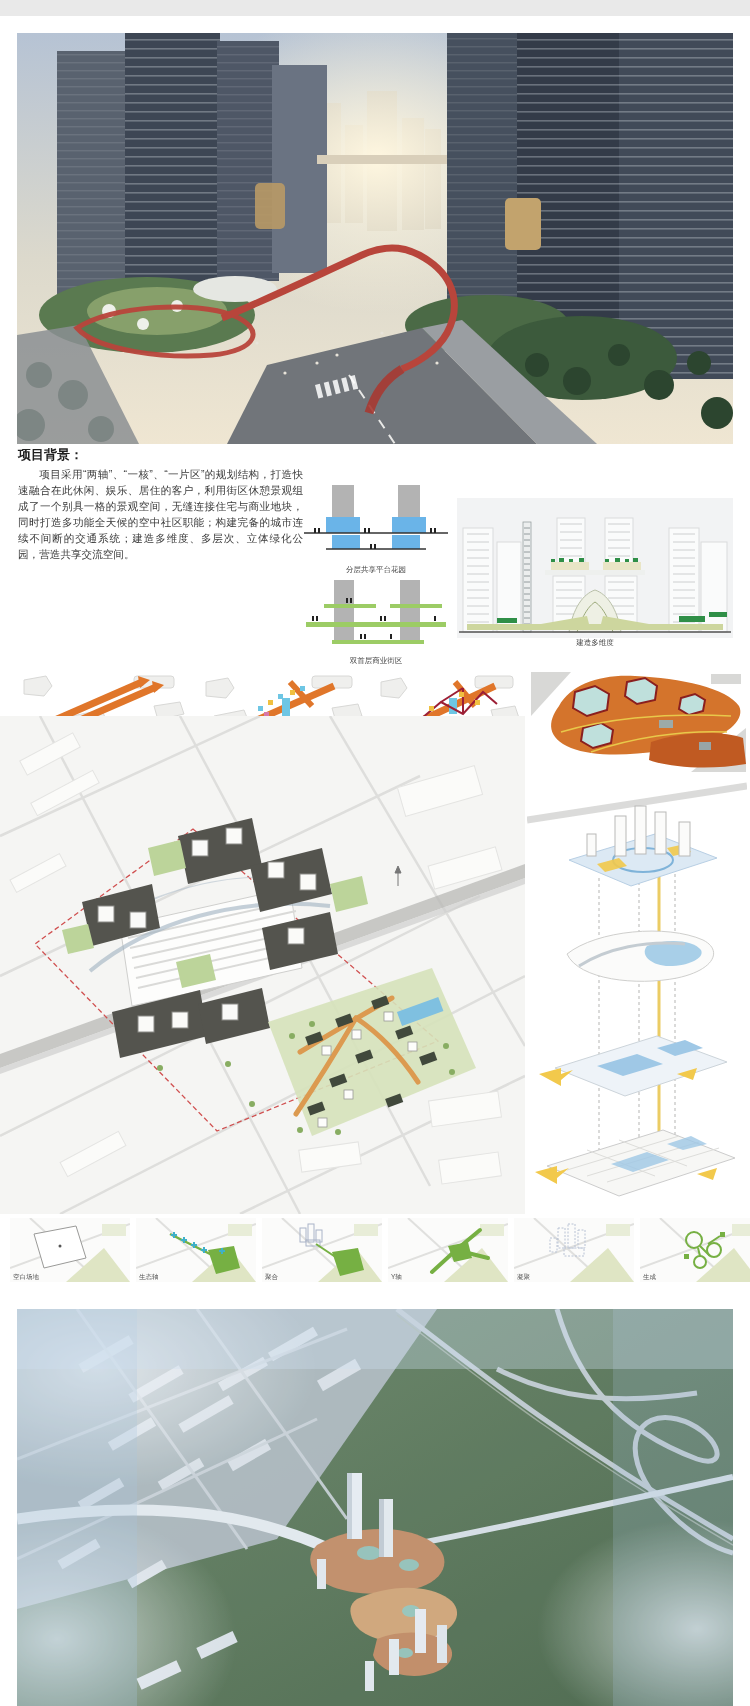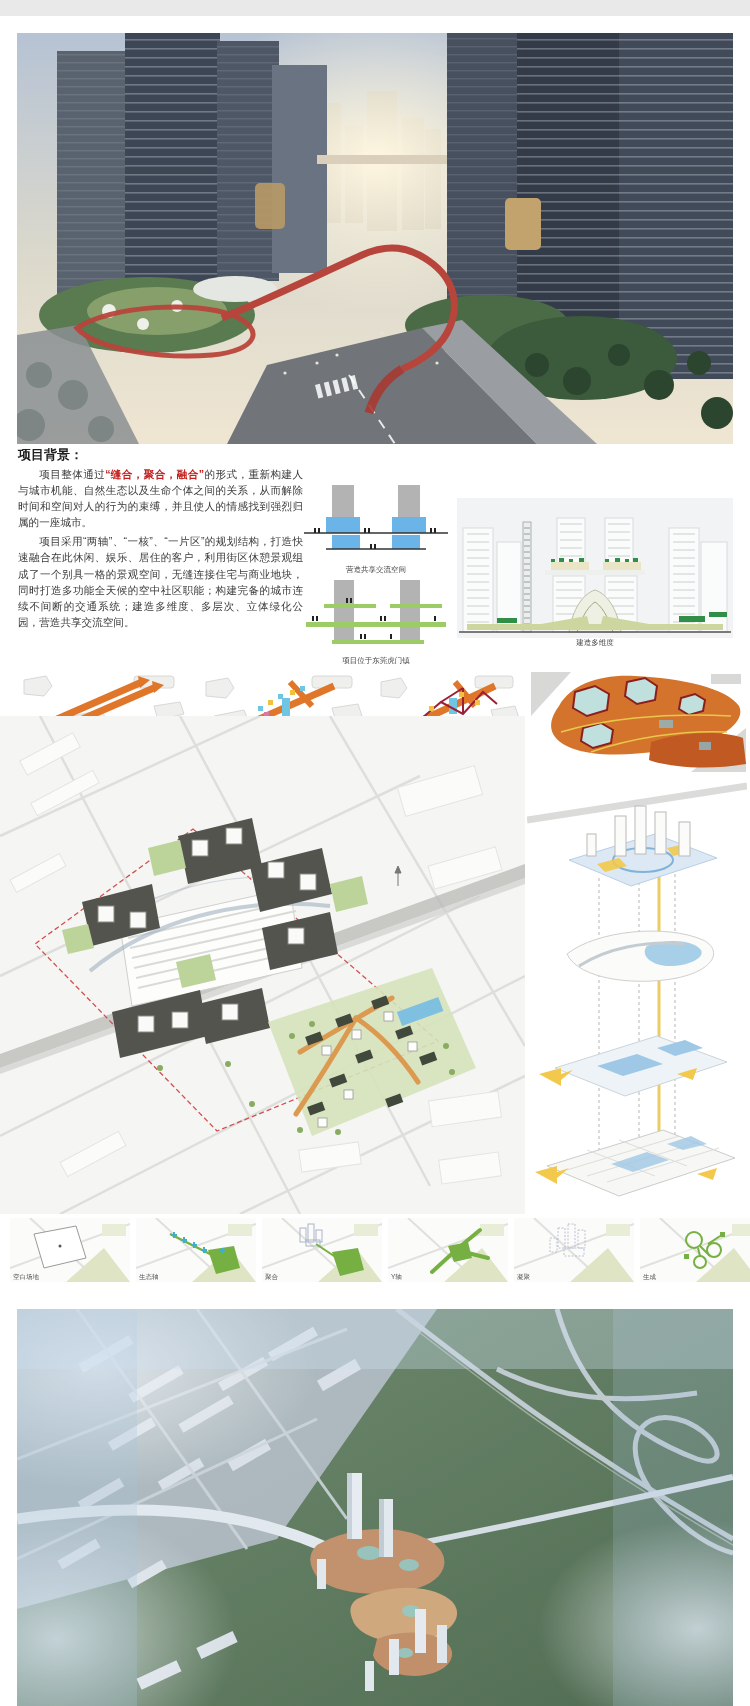--- a/index.html
+++ b/index.html
@@ -115,21 +115,20 @@
           <circle cx="268" cy="340" r="1.6"></circle>
         <circle cx="240" cy="310" r="1.6"></circle>
           <circle cx="365" cy="300" r="1.6"></circle>
           <circle cx="420" cy="330" r="1.6"></circle>
       </g>
     </svg>
   </figure>
 
   <div class="abs textcol">
     <h3>项目背景：</h3>
-    <p><span>项目整体通过</span><span class="hl">“缝合，聚合，融合”</span><span>的形式，重新构建人与城市机能、自然生态以及生命个体之间的关系，从而解除时间和空间对人的行为的束缚，并且使人的情感找到强烈归属的一座城市。</span></p>
     <p>项目采用“两轴”、“一核”、“一片区”的规划结构，打造快速融合在此休闲、娱乐、居住的客户，利用街区休憩景观组成了一个别具一格的景观空间，无缝连接住宅与商业地块，同时打造多功能全天候的空中社区职能；构建完备的城市连续不间断的交通系统；建造多维度、多层次、立体绿化公园，营造共享交流空间。</p>
   </div>
 
   <figure class="abs" style="left:302px;top:465px;width:148px;height:96px;">
     <svg viewBox="0 0 148 84" width="148" height="84">
       <rect x="30" y="4" width="22" height="48" fill="#b3b3b3"></rect>
       <rect x="96" y="4" width="22" height="48" fill="#b3b3b3"></rect>
       <rect x="24" y="36" width="34" height="16" fill="#6ab4e8"></rect>
       <rect x="90" y="36" width="34" height="16" fill="#6ab4e8"></rect>
       <line x1="2" y1="52" x2="146" y2="52" stroke="#333" stroke-width="1.6"></line>
@@ -140,21 +139,21 @@
         <rect x="12" y="47" width="2" height="5"></rect>
           <rect x="16" y="47" width="2" height="5"></rect>
         <rect x="62" y="47" width="2" height="5"></rect>
           <rect x="66" y="47" width="2" height="5"></rect>
         <rect x="128" y="47" width="2" height="5"></rect>
           <rect x="132" y="47" width="2" height="5"></rect>
         <rect x="68" y="63" width="2" height="5"></rect>
           <rect x="72" y="63" width="2" height="5"></rect>
       </g>
     </svg>
-    <figcaption class="cap">营造共享交流空间</figcaption>
+    <figcaption class="cap">分层共享平台花园</figcaption>
   </figure>
 
   <figure class="abs" style="left:302px;top:562px;width:148px;height:92px;">
     <svg viewBox="0 0 148 78" width="148" height="78">
       <rect x="32" y="2" width="20" height="62" fill="#b3b3b3"></rect>
       <rect x="98" y="2" width="20" height="62" fill="#b3b3b3"></rect>
       <rect x="22" y="26" width="52" height="4" fill="#9ccc65"></rect>
       <rect x="88" y="26" width="52" height="4" fill="#9ccc65"></rect>
       <rect x="4" y="44" width="140" height="5" fill="#9ccc65"></rect>
       <rect x="30" y="62" width="92" height="4" fill="#9ccc65"></rect>
@@ -164,21 +163,21 @@
         <rect x="10" y="38" width="2" height="5"></rect>
           <rect x="14" y="38" width="2" height="5"></rect>
         <rect x="78" y="38" width="2" height="5"></rect>
           <rect x="82" y="38" width="2" height="5"></rect>
         <rect x="132" y="38" width="2" height="5"></rect>
         <rect x="58" y="56" width="2" height="5"></rect>
           <rect x="62" y="56" width="2" height="5"></rect>
         <rect x="88" y="56" width="2" height="5"></rect>
       </g>
     </svg>
-    <figcaption class="cap">项目位于东莞虎门镇</figcaption>
+    <figcaption class="cap">双首层商业街区</figcaption>
   </figure>
 
   <figure class="abs" style="left:457px;top:482px;width:276px;height:152px;">
     <svg viewBox="0 0 276 140" width="276" height="140">
       <rect width="276" height="140" fill="#f2f3f4"></rect>
       <g stroke="#d9dbdc" stroke-width="1">
         <g fill="#fafbfb">
           <rect x="6" y="30" width="30" height="104"></rect>
             <rect x="40" y="44" width="24" height="90"></rect>
           <rect x="212" y="30" width="30" height="104"></rect>

